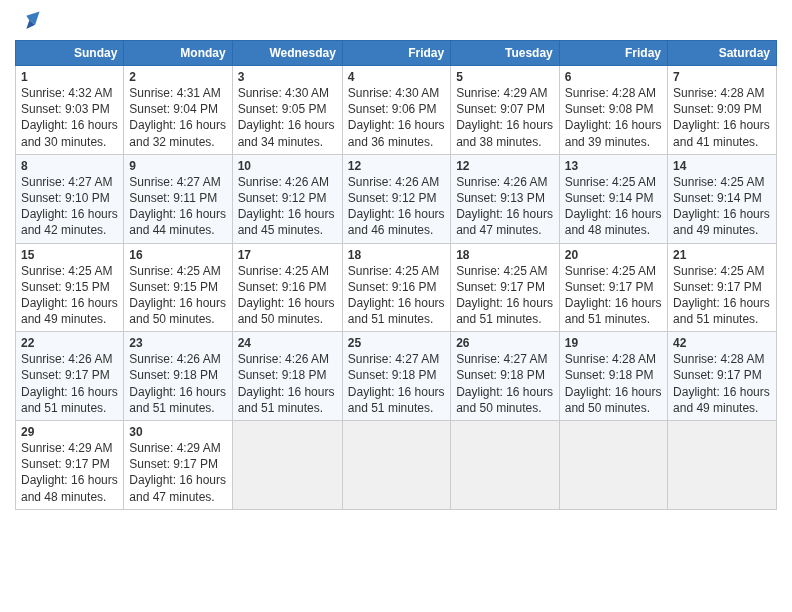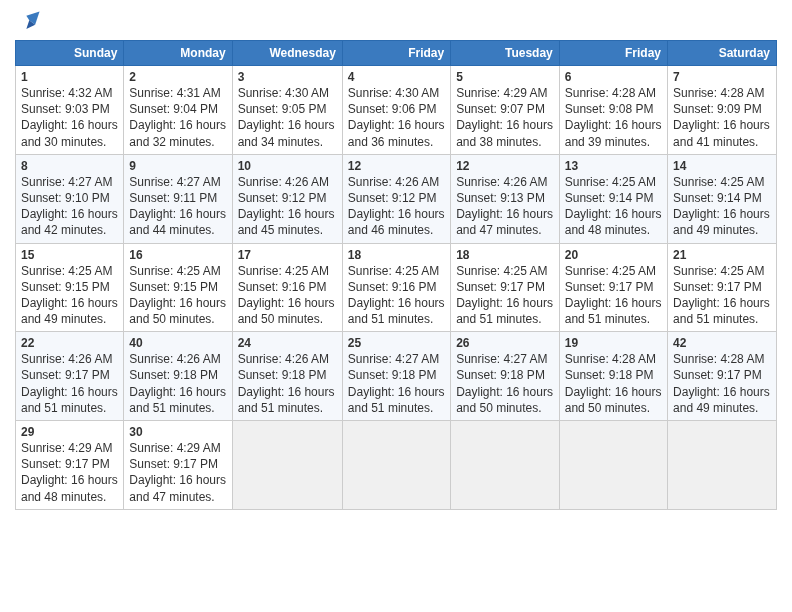--- a/index.html
+++ b/index.html
@@ -305,21 +305,21 @@
         <tr class="week-row">
           <td>
         <span class="day-num">22</span>
         <div class="day-info">
           Sunrise: 4:26 AM<br>
           Sunset: 9:17 PM<br>
           Daylight: 16 hours and 51 minutes.
         </div>
       </td>
           <td>
-        <span class="day-num">40</span>
+        <span class="day-num">23</span>
         <div class="day-info">
           Sunrise: 4:26 AM<br>
           Sunset: 9:18 PM<br>
           Daylight: 16 hours and 51 minutes.
         </div>
       </td>
           <td>
         <span class="day-num">24</span>
         <div class="day-info">
           Sunrise: 4:26 AM<br>

